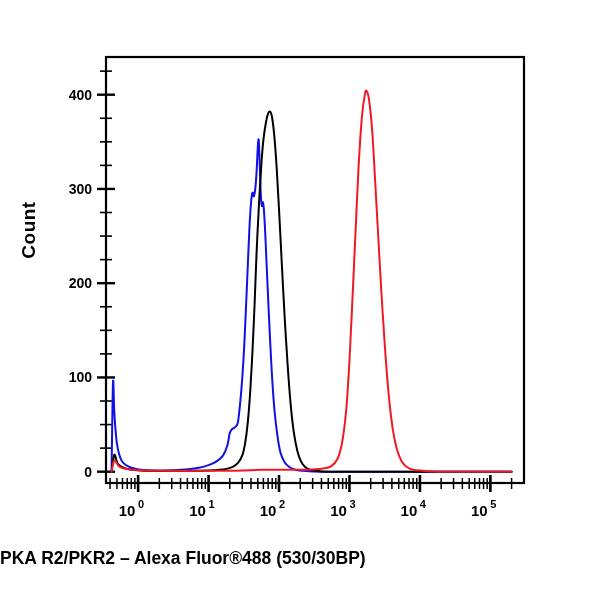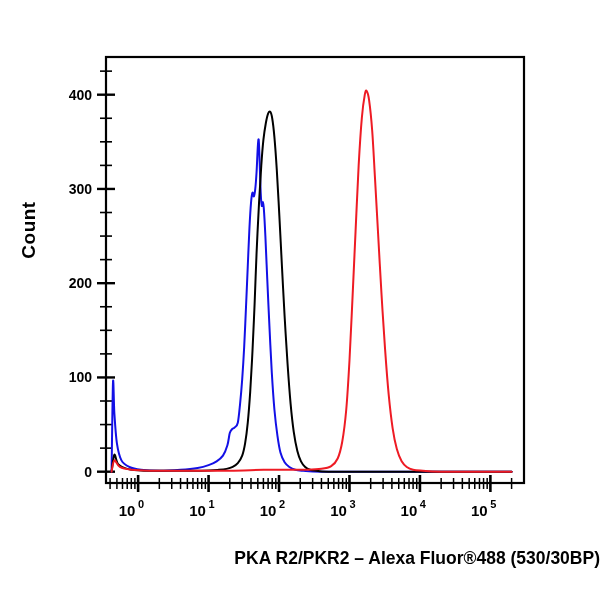--- a/index.html
+++ b/index.html
@@ -31,21 +31,21 @@
     font-size: 19px;
     font-weight: bold;
     color: #000000;
     letter-spacing: 0.5px;
   }
   .axis-title-x {
     position: absolute;
     left: 0;
     top: 548px;
     width: 600px;
-    text-align: right;
+    text-align: left;
     font-size: 17.5px;
     font-weight: bold;
     color: #000000;
   }
 </style>
 </head>
 <body>
 
 <div id="figure">
   <svg id="plot-svg" width="600" height="600" viewBox="0 0 600 600" xmlns="http://www.w3.org/2000/svg">

